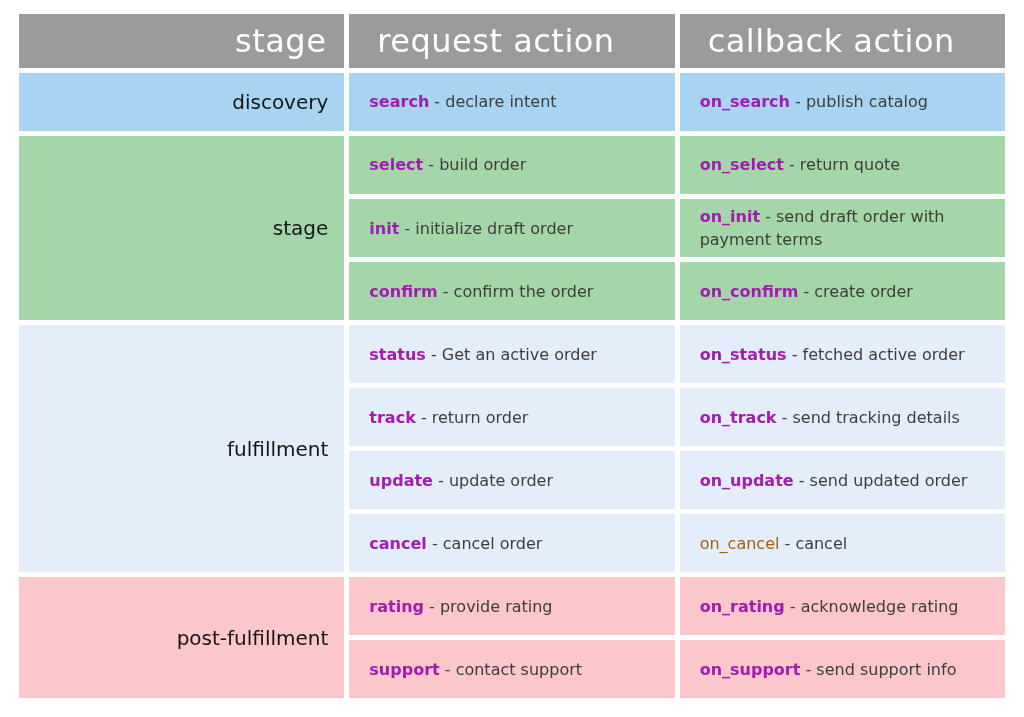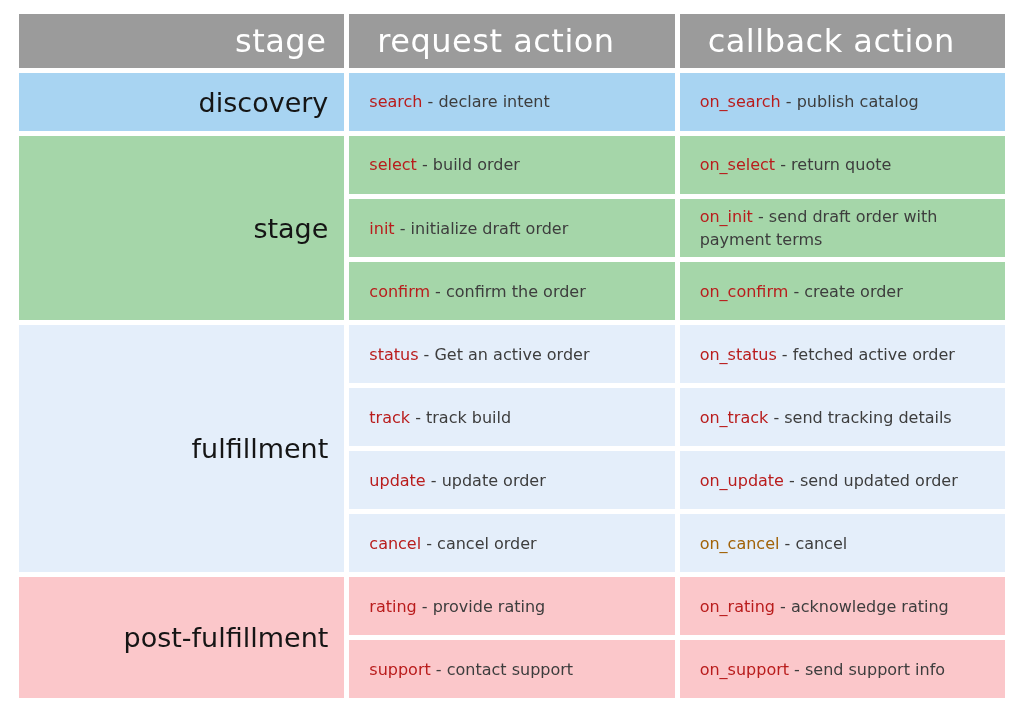--- a/index.html
+++ b/index.html
@@ -29,33 +29,33 @@
     height: 52px;
     letter-spacing: 0.5px;
     margin-top: 44px;
   }
   th.h-stage { text-align: right; padding-right: 18px; }
   th.h-left  { text-align: left;  padding-left: 28px; }
   tr.body-row { height: 58px; }
   td.stage-cell {
     text-align: right;
     vertical-align: middle;
-    font-size: 27px;
+    font-size: 20px;
     color: #151515;
     padding-right: 16px;
   }
   td.action-cell {
     text-align: left;
     vertical-align: middle;
     font-size: 16px;
     color: #3d3d3d;
     padding: 6px 8px 6px 20px;
     line-height: 1.45;
   }
-  .act { font-weight: 400; color: #b91c1c; }
+  .act { font-weight: 700; color: #a21caf; }
   .act.plain { font-weight: 400; color: #a16207; }
   
   .bg-discovery        { background: #a8d4f2; }
   .bg-order            { background: #a5d6a9; }
   .bg-fulfillment      { background: #e4eefa; }
   .bg-post-fulfillment { background: #fbc7ca; padding-left: 44px; }
 </style>
 </head>
 <body>
 
@@ -125,21 +125,21 @@
         <span class="desc">- Get an active order</span>
       </td>
       <td class="action-cell bg-fulfillment">
         <span class="act">on_status</span>
         <span class="desc">- fetched active order</span>
       </td>
     </tr>
     <tr class="body-row">
       <td class="action-cell bg-fulfillment">
         <span class="act">track</span>
-        <span class="desc">- track build</span>
+        <span class="desc">- return order</span>
       </td>
       <td class="action-cell bg-fulfillment">
         <span class="act">on_track</span>
         <span class="desc">- send tracking details</span>
       </td>
     </tr>
     <tr class="body-row">
       <td class="action-cell bg-fulfillment">
         <span class="act">update</span>
         <span class="desc">- update order</span>

